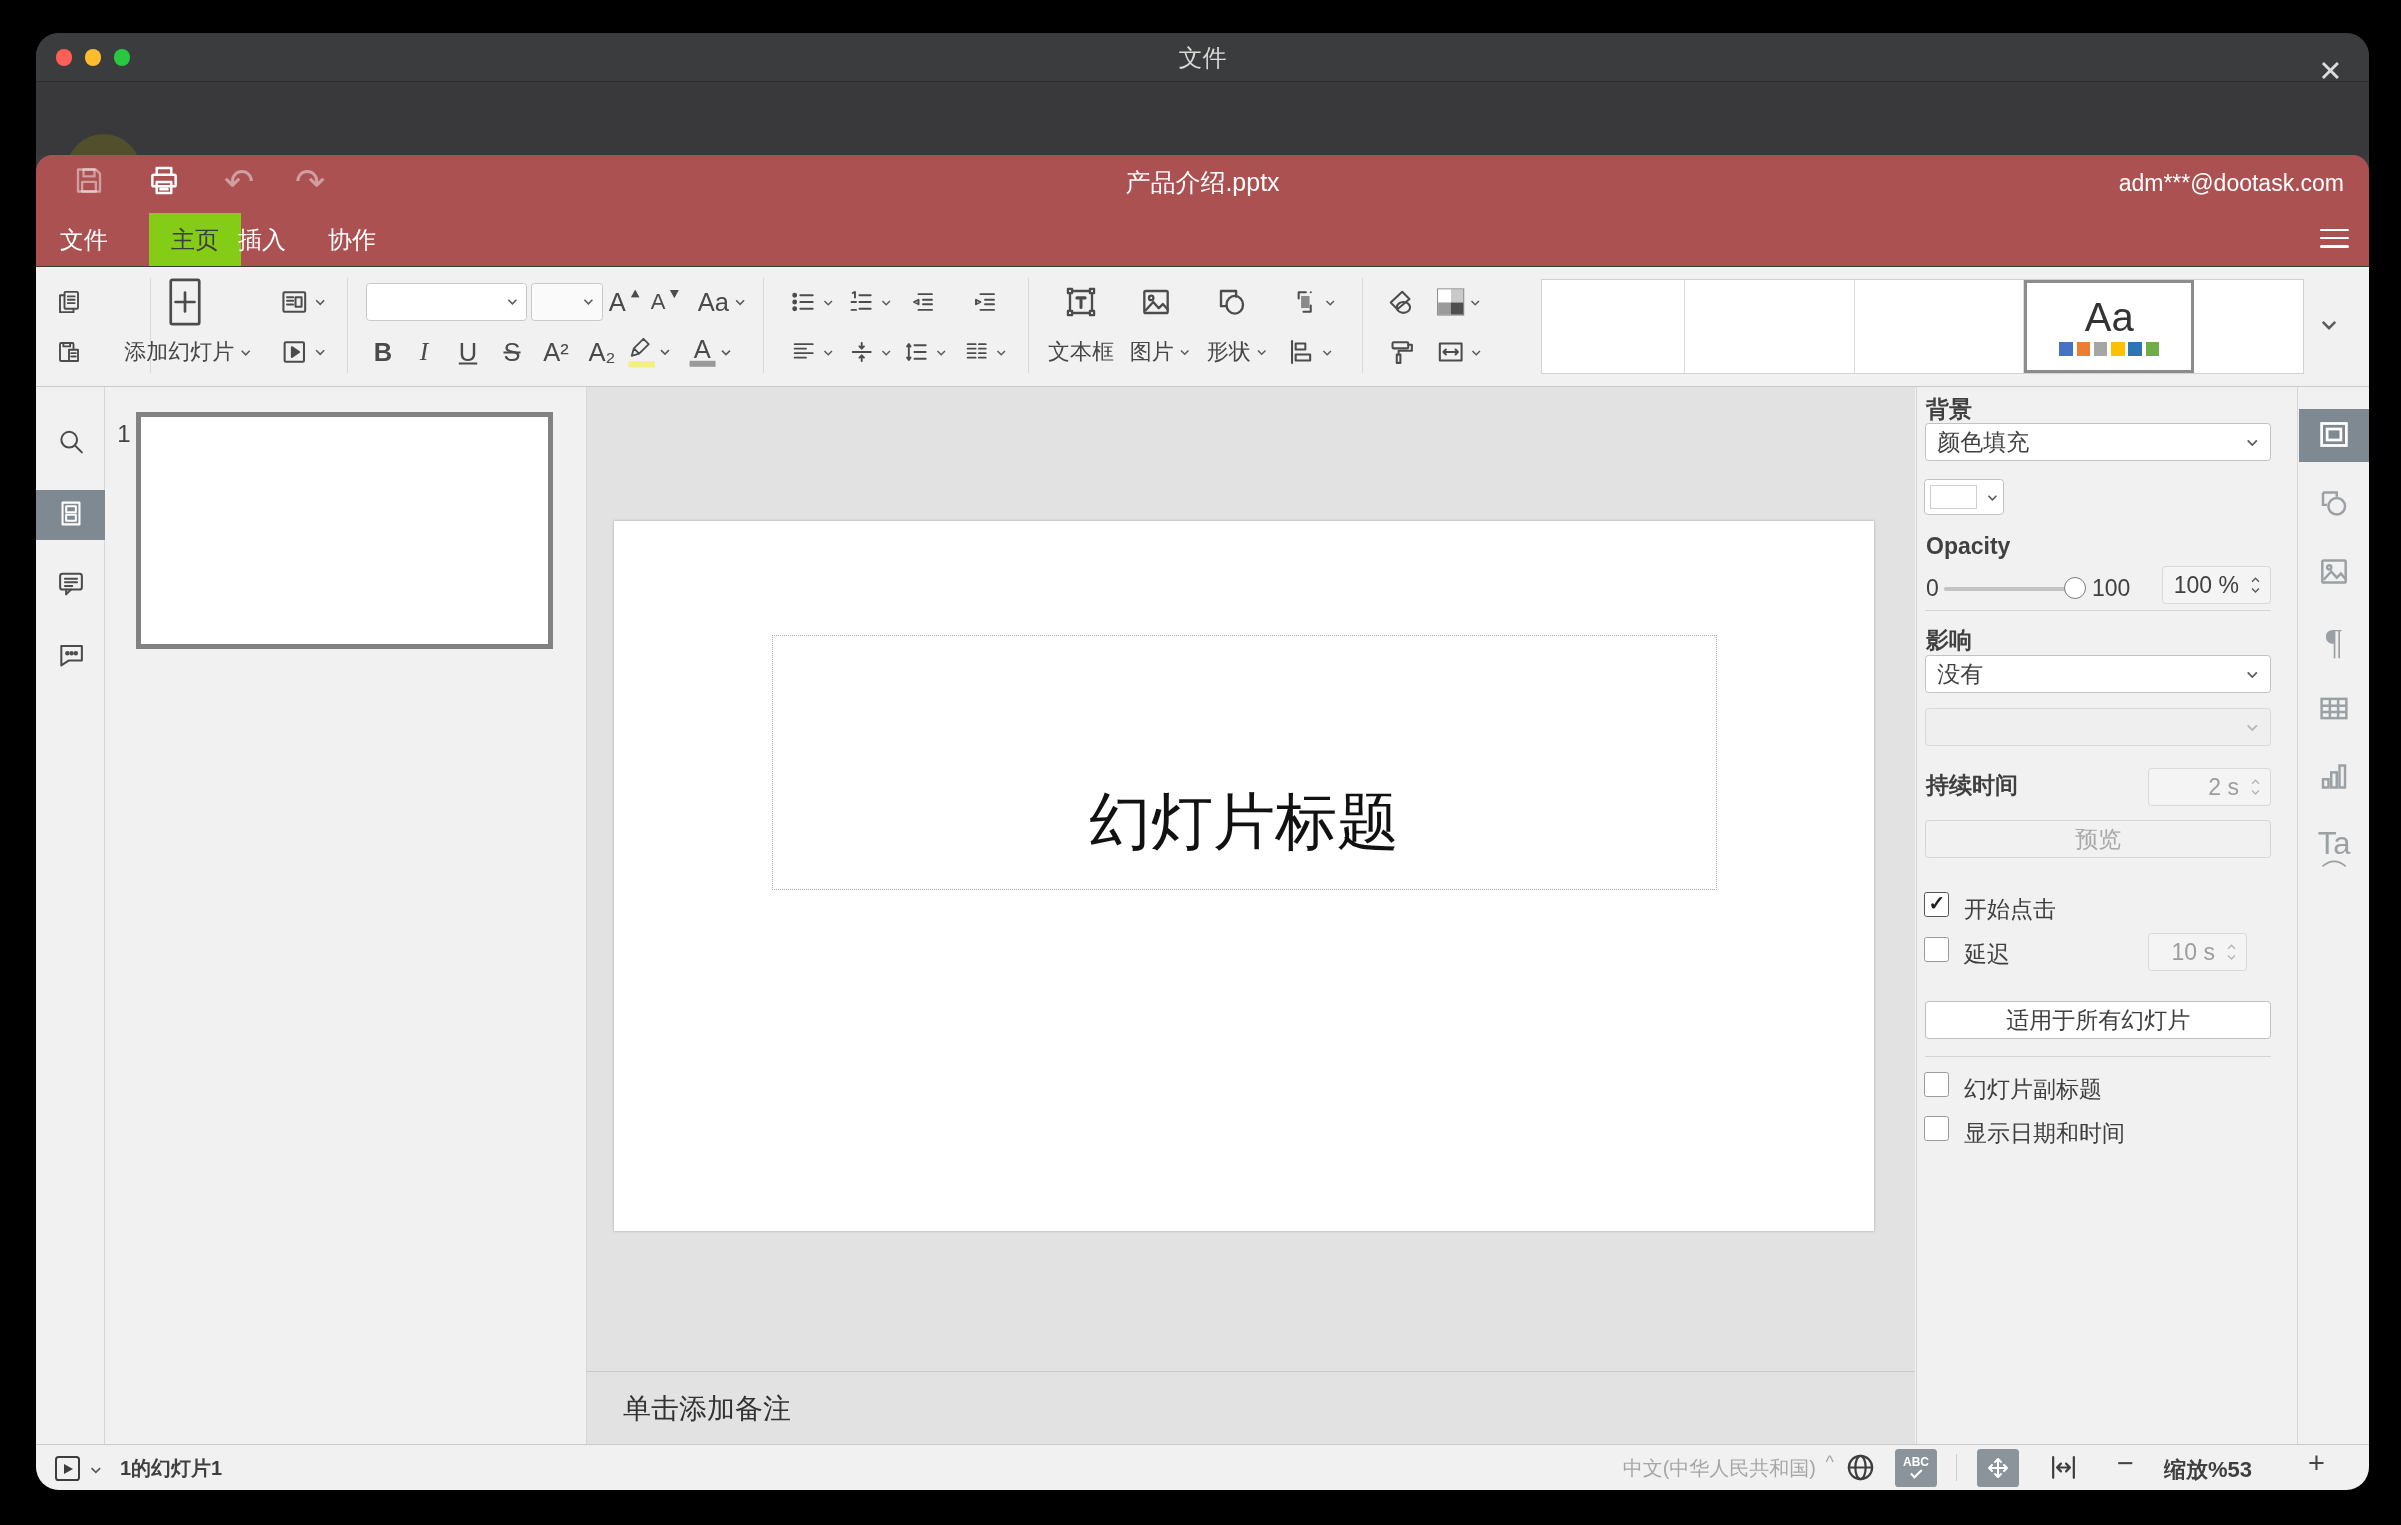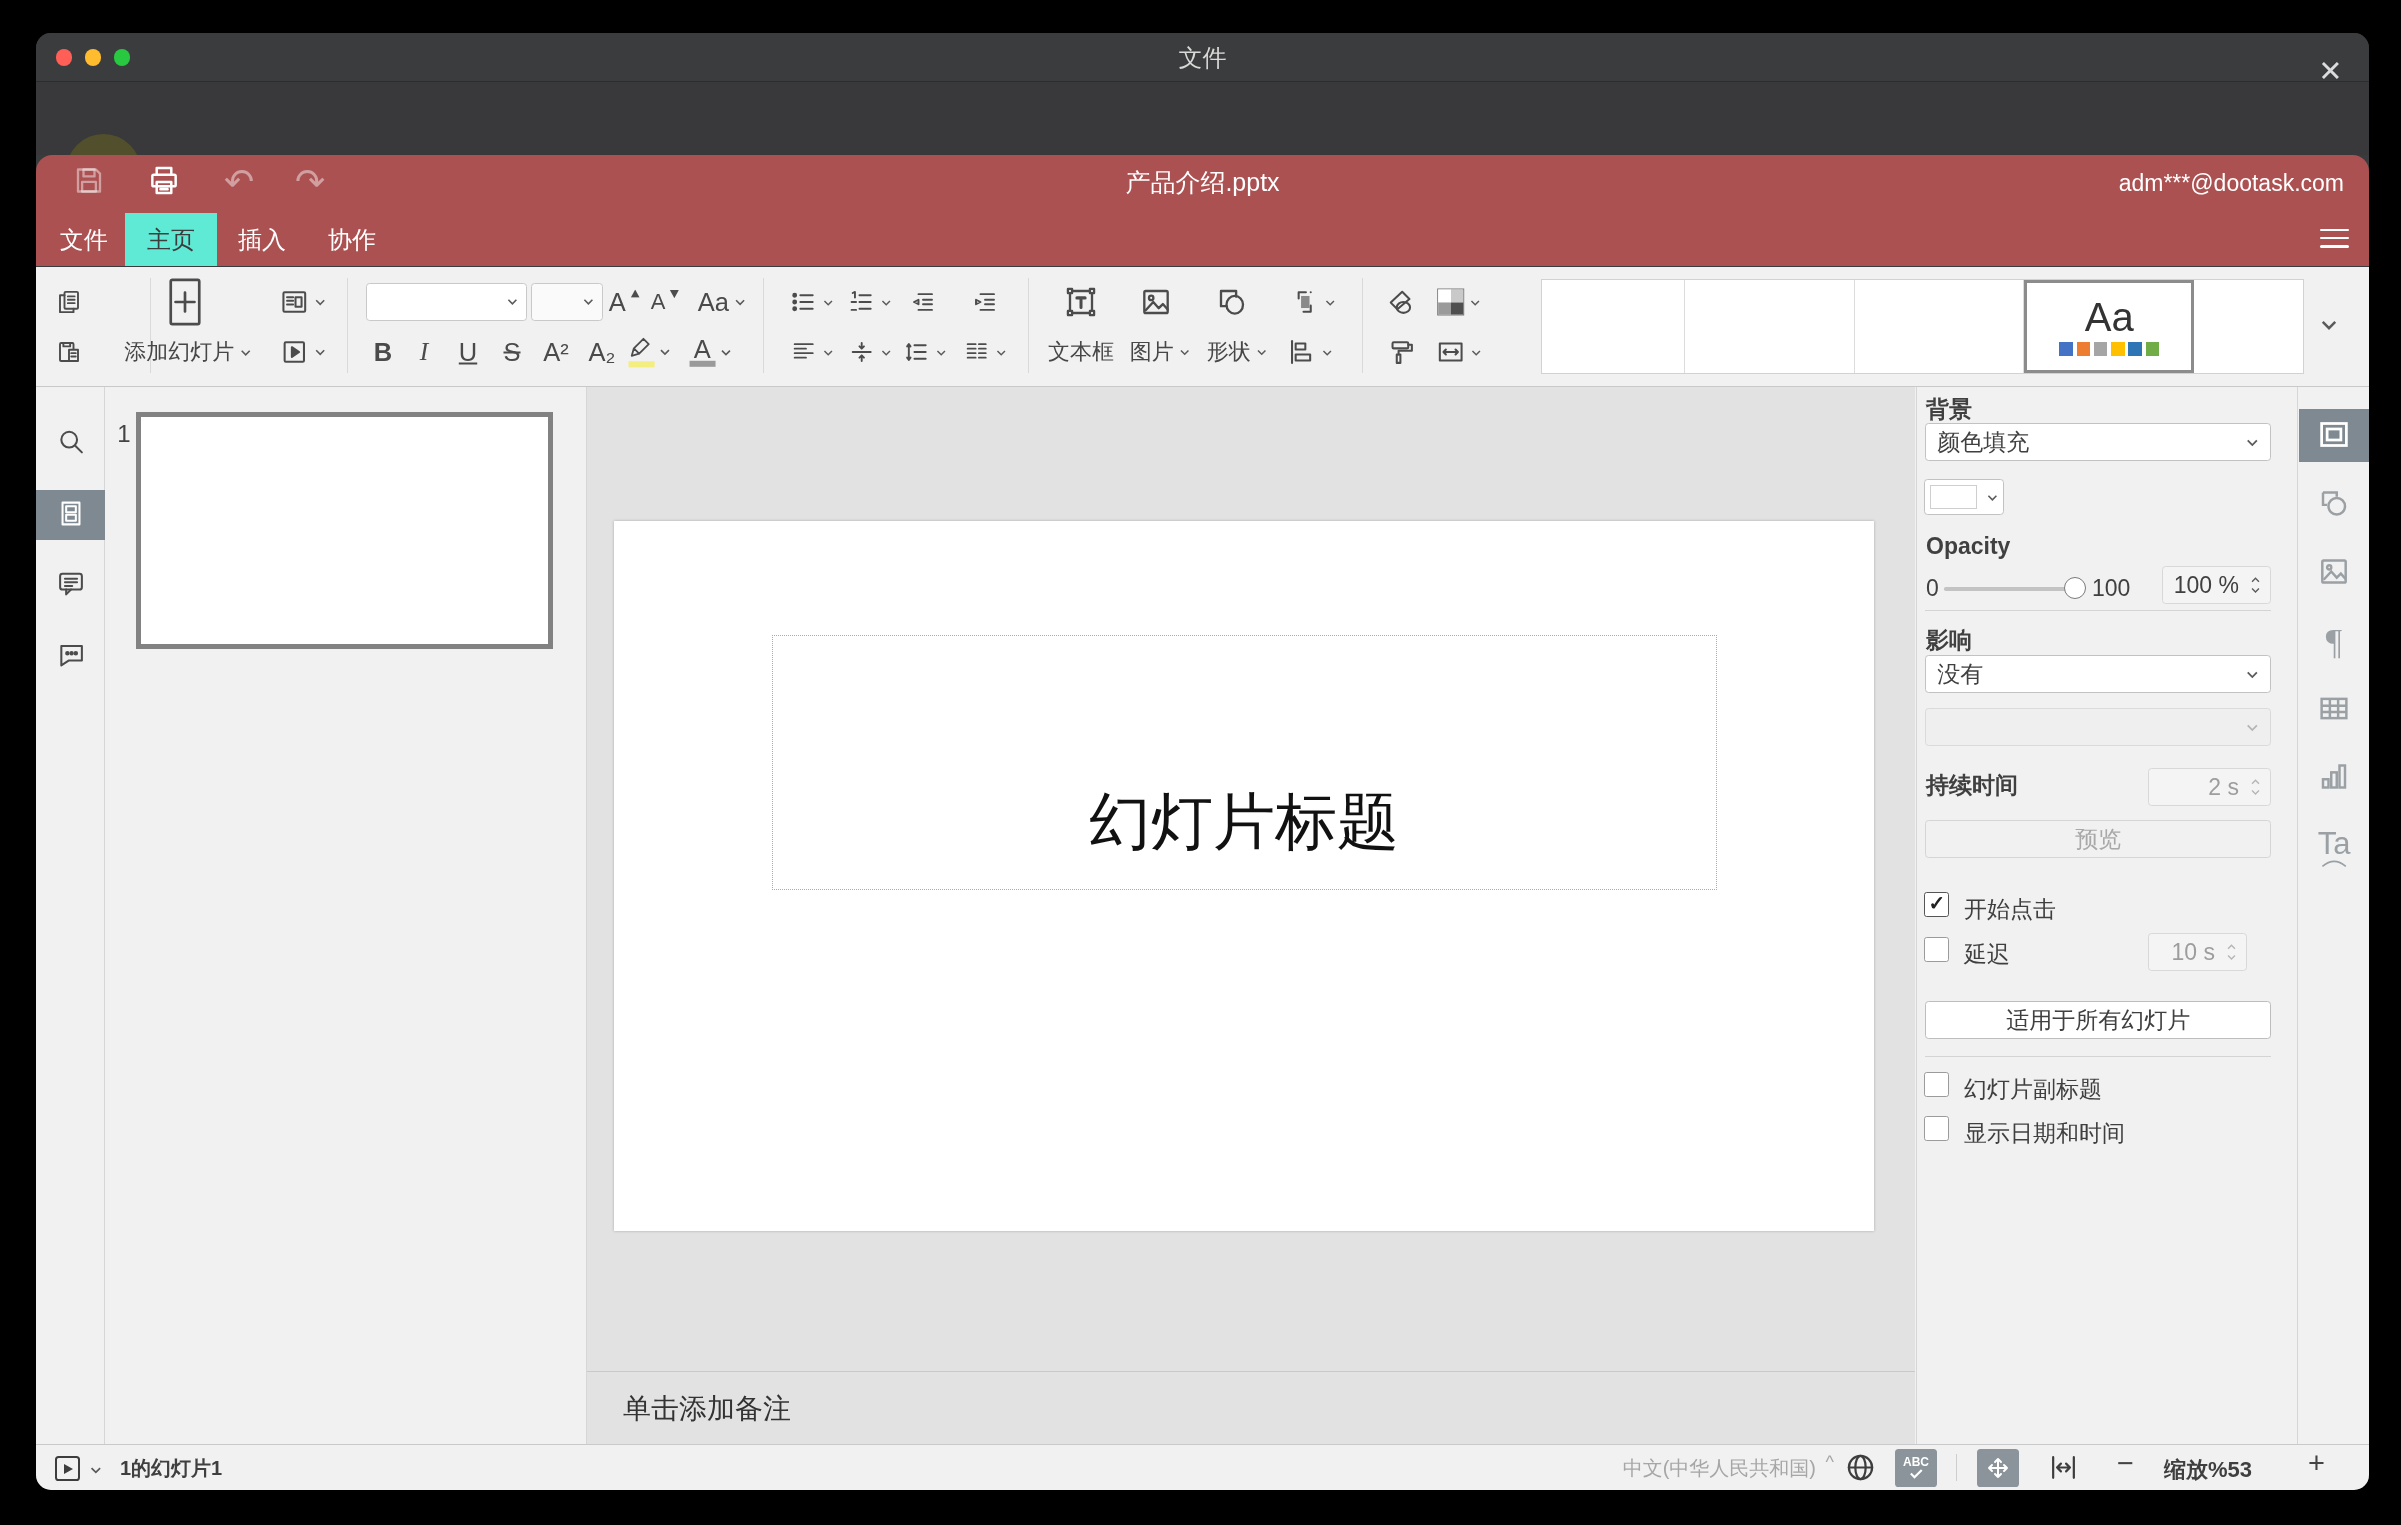--- a/index.html
+++ b/index.html
@@ -1,38 +1,38 @@
 <!DOCTYPE html>
 <html style="font-size:14.6px"><head>
 <meta charset="utf-8">
 <style>
   html,body{margin:0;padding:0;background:#000;}
   *{box-sizing:border-box;font-family:"Liberation Sans",sans-serif;}
   #stage{position:relative;width:2401px;height:1526px;background:#000;overflow:hidden;}
   .abs{position:absolute;}
-  #window{left:36px;top:33px;width:2333px;height:1457px;border-radius:15px;background:#3a3b3d;overflow:hidden;}
+  #window{left:36px;top:33px;width:2333px;height:1457px;border-radius:23px;background:#3a3b3d;overflow:hidden;}
 
   
   #titlebar{left:0;top:0;right:0;height:49px;background:#3b3c3e;border-bottom:0.9px solid #2c2c2e;}
   .light{top:16.4px;width:16.4px;height:16.4px;border-radius:50%;}
   #titlebar-title{left:0;right:0;top:0;height:49px;line-height:49px;text-align:center;color:#d9d9d7;font-size:24px;}
 
   
   #appgap{left:0;top:49px;right:0;height:73px;background:#39393b;}
   #avatar{left:30px;top:101px;width:75px;height:75px;border-radius:50%;background:#514f2c;}
   #close-x{right:22px;top:22px;width:33px;height:33px;color:#dcdcdc;font-size:29px;line-height:33px;text-align:center;font-weight:300;}
 
   
   #redhead{left:0;top:122px;right:0;height:111px;background:#ab5152;border-radius:16.4px 16.4px 0 0;}
   .qicon{position:absolute;top:26.5px;transform:translate(-50%,-50%);}
   .qglyph{color:rgba(255,255,255,.45);font-size:36px;line-height:36px;}
   #doc-title{left:50%;top:26.5px;transform:translate(-50%,-50%);color:#fff;font-size:25px;white-space:nowrap;}
   #user-email{right:25px;top:14.6px;color:#fff;font-size:23px;}
   .tab{position:absolute;top:58px;height:53px;line-height:53px;padding:0 22px;font-size:24px;color:#fff;}
-  .tab.active{background:#5eead4;color:#3c3c3c;}
+  .tab.active{background:#84cc16;color:#3c3c3c;margin-left:24px;}
   #hamburger{right:20px;top:68px;width:29px;height:27px;}
   #hamburger div{height:2.7px;background:#fff;margin:5.5px 0;border-radius:1.8px;}
 
   
   #toolbar{left:0;top:234px;right:0;height:120px;background:#f1f1f1;border-bottom:0.9px solid #c9c9c9;}
   .tbi{position:absolute;transform:translate(-50%,-50%);display:flex;align-items:center;gap:4.6px;white-space:nowrap;}
   .tb-div{position:absolute;top:11px;bottom:12.8px;width:0.9px;background:#d9d9d9;}
   .ic{stroke:#4c4c4c;fill:none;stroke-width:1.7;stroke-linecap:round;stroke-linejoin:round;}
   .chv{stroke:#5a5a5a;fill:none;stroke-width:2;}
   .lab{font-size:22px;color:#474747;text-align:right;}

